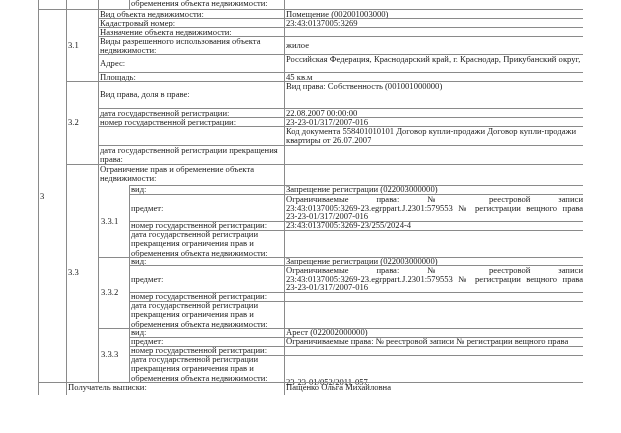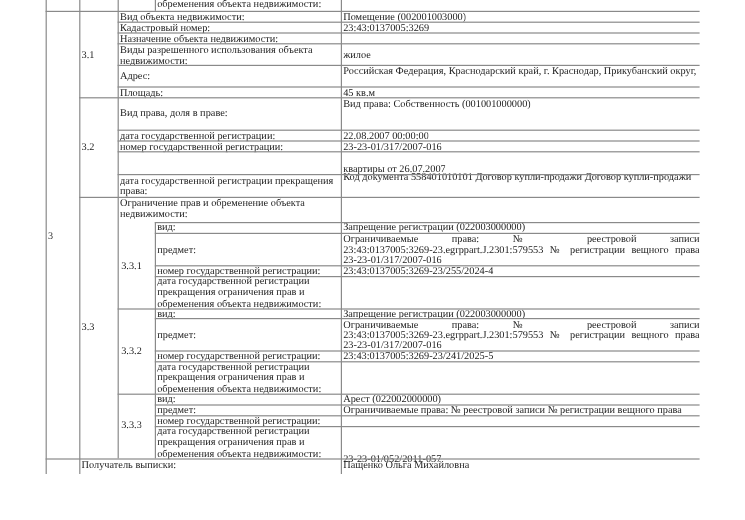--- a/index.html
+++ b/index.html
@@ -61,21 +61,21 @@
   <div class="ln h" style="left:98px;top:108px;width:485px;"></div>
 
   <div class="t" style="left:100px;top:109px;">дата государственной регистрации:</div>
   <div class="t" style="left:286px;top:109px;">22.08.2007 00:00:00</div>
   <div class="ln h" style="left:98px;top:117px;width:485px;"></div>
 
   <div class="t" style="left:100px;top:118px;">номер государственной регистрации:</div>
   <div class="t" style="left:286px;top:118px;">23-23-01/317/2007-016</div>
   <div class="ln h" style="left:98px;top:126px;width:485px;"></div>
 
-  <div class="t" style="left:286px;top:127px;width:297px;margin-top:16px;">Код документа 558401010101 Договор купли-продажи Договор купли-продажи</div>
+  <div class="t" style="left:286px;top:127px;width:297px;">Код документа 558401010101 Договор купли-продажи Договор купли-продажи</div>
   <div class="t" style="left:286px;top:136px;">квартиры от 26.07.2007</div>
   <div class="ln h" style="left:98px;top:145px;width:485px;"></div>
 
   <div class="t w" style="left:100px;top:146px;width:182px;">дата государственной регистрации прекращения права:</div>
   <div class="t" style="left:286px;top:146px;"></div>
   <div class="ln h" style="left:66px;top:164px;width:517px;"></div>
 
   <div class="t" style="left:40px;top:192px;">3</div>
 
   <div class="t" style="left:68px;top:268px;">3.3</div>
@@ -100,21 +100,20 @@
   <div class="t" style="left:101px;top:288px;">3.3.2</div>
   <div class="t" style="left:131px;top:257px;">вид:</div>
   <div class="t" style="left:286px;top:257px;">Запрещение регистрации (022003000000)</div>
   <div class="ln h" style="left:129px;top:265px;width:454px;"></div>
   <div class="t" style="left:131px;top:275px;">предмет:</div>
   <div class="t just" style="left:286px;top:266px;width:297px;">Ограничиваемые права: № реестровой записи</div>
   <div class="t just" style="left:286px;top:275px;width:297px;">23:43:0137005:3269-23.egrpрart.J.2301:579553 № регистрации вещного права</div>
   <div class="t" style="left:286px;top:283px;">23-23-01/317/2007-016</div>
   <div class="ln h" style="left:129px;top:292px;width:454px;"></div>
   <div class="t" style="left:131px;top:292px;">номер государственной регистрации:</div>
-  <div class="t" style="left:286px;top:292px;">23:43:0137005:3269-23/241/2025-5</div>
   <div class="ln h" style="left:129px;top:301px;width:454px;"></div>
   <div class="t w" style="left:131px;top:301px;width:150px;">дата государственной регистрации прекращения ограничения прав и обременения объекта недвижимости:</div>
   <div class="ln h" style="left:98px;top:328px;width:485px;"></div>
 
   <div class="t" style="left:101px;top:350px;">3.3.3</div>
   <div class="t" style="left:131px;top:328px;">вид:</div>
   <div class="t" style="left:286px;top:328px;">Арест (022002000000)</div>
   <div class="ln h" style="left:129px;top:337px;width:454px;"></div>
   <div class="t" style="left:131px;top:337px;">предмет:</div>
   <div class="t" style="left:286px;top:337px;">Ограничиваемые права: № реестровой записи № регистрации вещного права</div>

